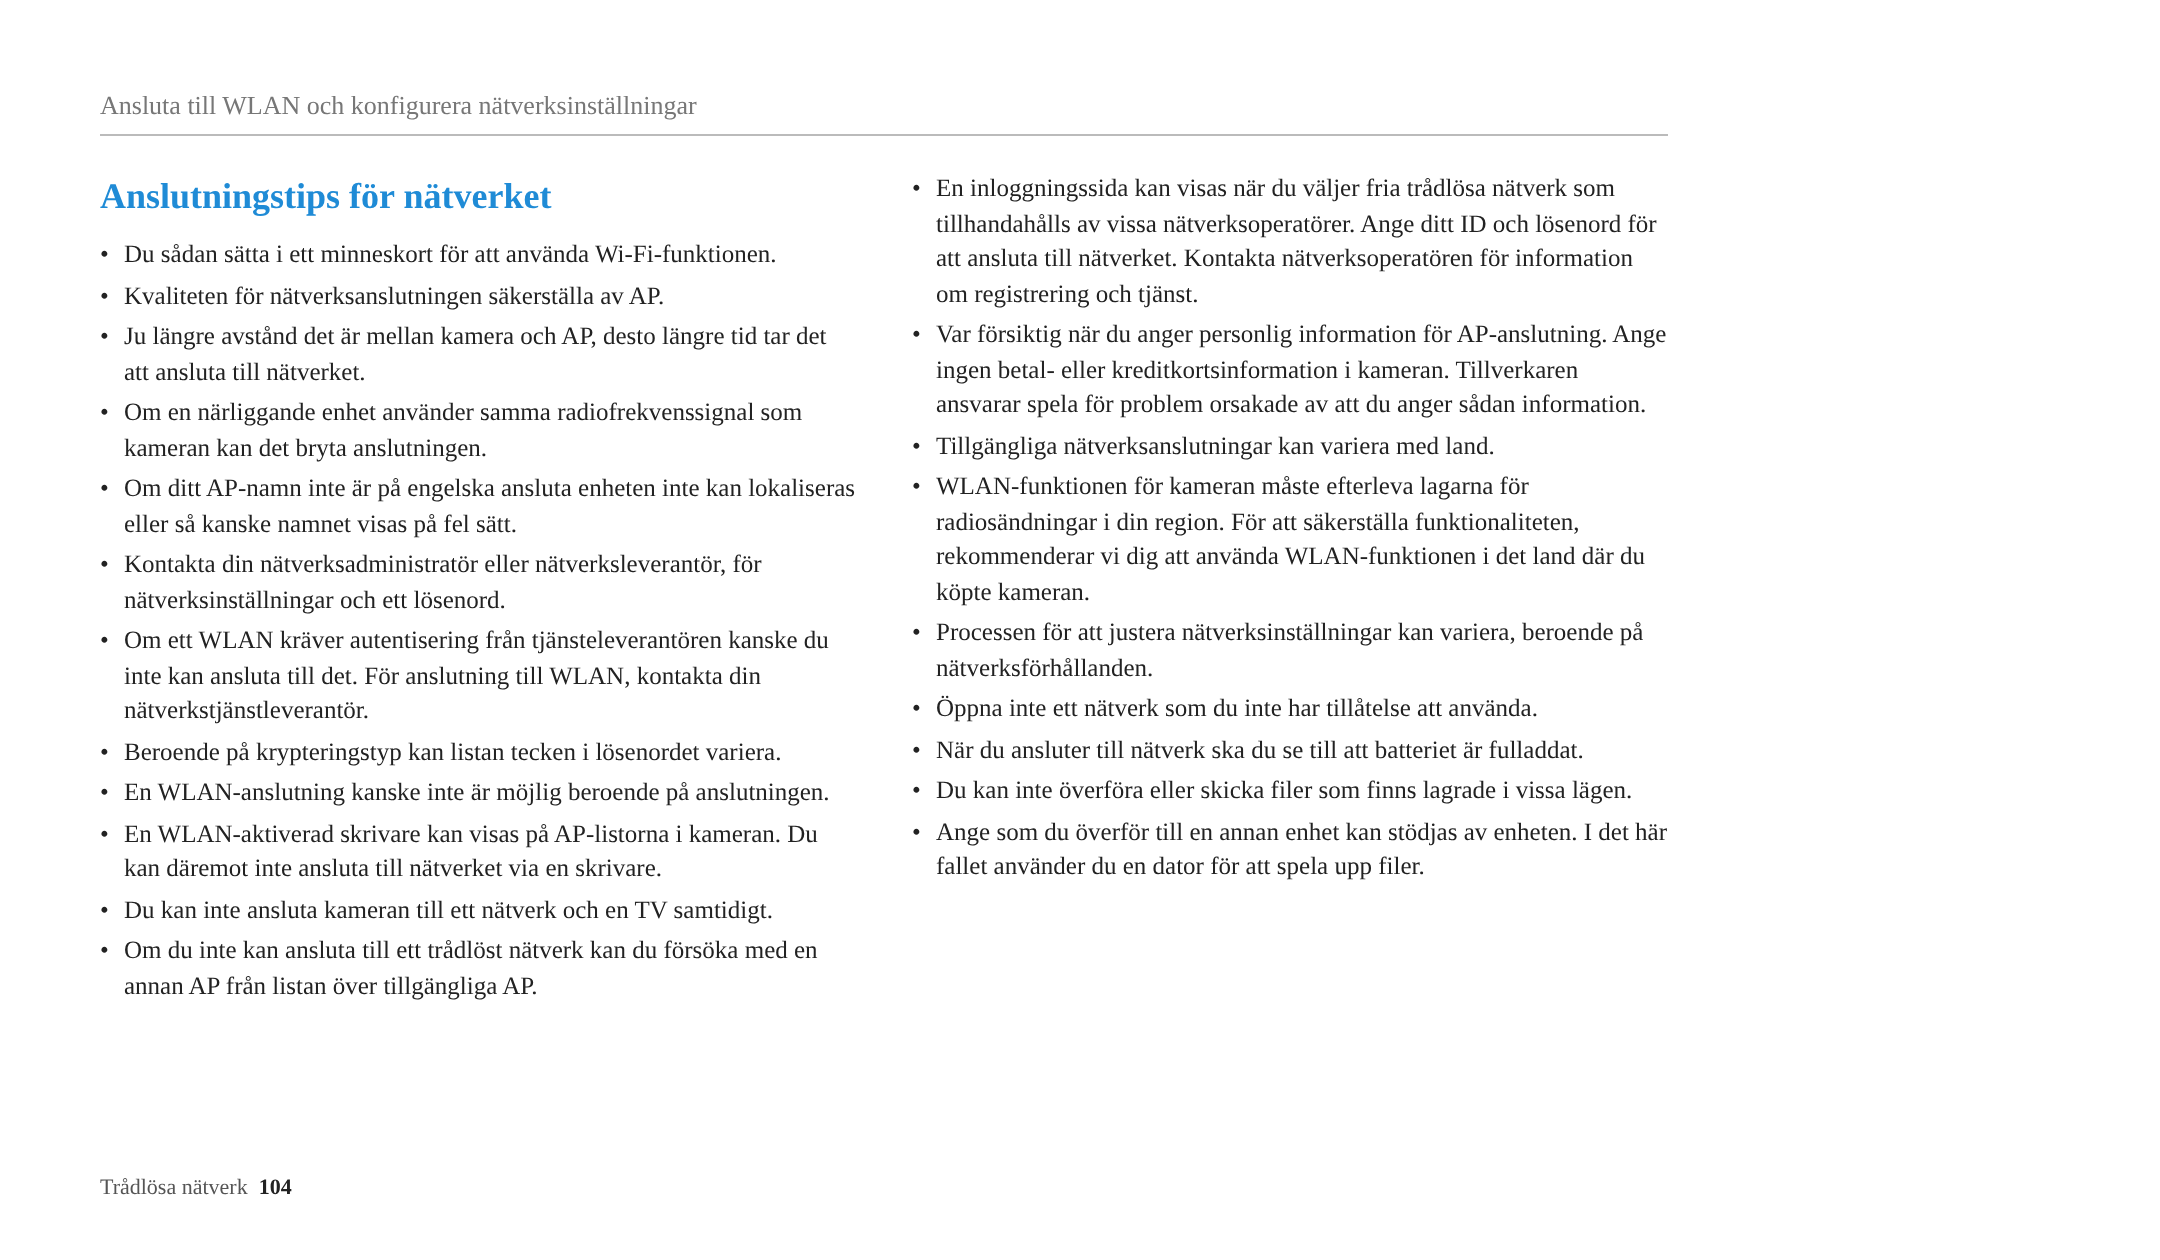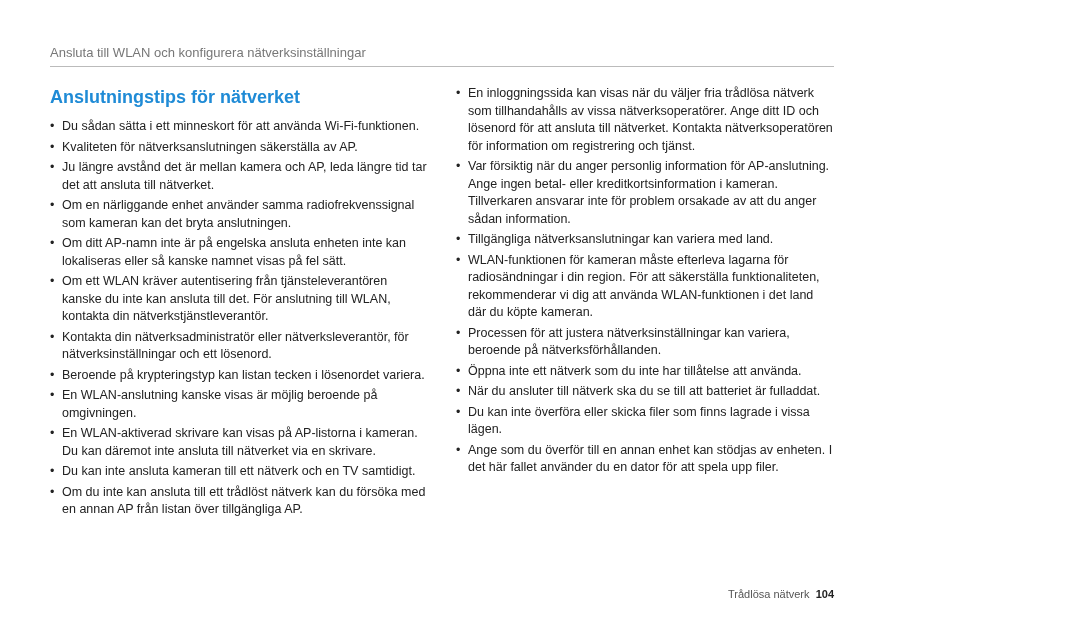--- a/index.html
+++ b/index.html
@@ -12,20 +12,21 @@
     color: #222;
     overflow: hidden;
   }
   .page {
     box-sizing: border-box;
     width: 910px;
     height: 630px;
     padding: 45px 76px 30px 50px;
     display: flex;
     flex-direction: column;
+    font-family: Liberation Serif, serif;
   }
   .header {
     color: #777;
     font-size: 13px;
     border-bottom: 1px solid #bbb;
     padding-bottom: 6px;
     margin-bottom: 18px;
   }
   .columns {
     display: flex;
@@ -54,21 +55,21 @@
     padding-left: 12px;
     margin-bottom: 3px;
   }
   ul.bullets > li::before {
     content: "•";
     position: absolute;
     left: 0;
     top: 0;
   }
   .footer {
-    text-align: right;
+    text-align: left;
     font-size: 11px;
     color: #555;
     padding-top: 10px;
   }
   .footer .num {
     font-weight: bold;
     color: #222;
   }
 </style>
 </head>
@@ -79,37 +80,37 @@
   <div class="header">
     <span>Ansluta till WLAN och konfigurera nätverksinställningar</span>
   </div>
 
   <div class="columns">
     <div class="col">
       <h2 class="section-title">Anslutningstips för nätverket</h2>
       <ul class="bullets">
         <li>Du sådan sätta i ett minneskort för att använda Wi-Fi-funktionen.</li>
         <li>Kvaliteten för nätverksanslutningen säkerställa av AP.</li>
-        <li>Ju längre avstånd det är mellan kamera och AP, leda längre tid tar det att ansluta till nätverket.</li>
+        <li>Ju längre avstånd det är mellan kamera och AP, desto längre tid tar det att ansluta till nätverket.</li>
         <li>Om en närliggande enhet använder samma radiofrekvenssignal som kameran kan det bryta anslutningen.</li>
         <li>Om ditt AP-namn inte är på engelska ansluta enheten inte kan lokaliseras eller så kanske namnet visas på fel sätt.</li>
+        <li>Kontakta din nätverksadministratör eller nätverksleverantör, för nätverksinställningar och ett lösenord.</li>
         <li>Om ett WLAN kräver autentisering från tjänsteleverantören kanske du inte kan ansluta till det. För anslutning till WLAN, kontakta din nätverkstjänstleverantör.</li>
-        <li>Kontakta din nätverksadministratör eller nätverksleverantör, för nätverksinställningar och ett lösenord.</li>
         <li>Beroende på krypteringstyp kan listan tecken i lösenordet variera.</li>
-        <li>En WLAN-anslutning kanske visas är möjlig beroende på omgivningen.</li>
+        <li>En WLAN-anslutning kanske inte är möjlig beroende på anslutningen.</li>
         <li>En WLAN-aktiverad skrivare kan visas på AP-listorna i kameran. Du kan däremot inte ansluta till nätverket via en skrivare.</li>
         <li>Du kan inte ansluta kameran till ett nätverk och en TV samtidigt.</li>
         <li>Om du inte kan ansluta till ett trådlöst nätverk kan du försöka med en annan AP från listan över tillgängliga AP.</li>
       </ul>
     </div>
 
     <div class="col">
       <ul class="bullets">
         <li>En inloggningssida kan visas när du väljer fria trådlösa nätverk som tillhandahålls av vissa nätverksoperatörer. Ange ditt ID och lösenord för att ansluta till nätverket. Kontakta nätverksoperatören för information om registrering och tjänst.</li>
-        <li>Var försiktig när du anger personlig information för AP-anslutning. Ange ingen betal- eller kreditkortsinformation i kameran. Tillverkaren ansvarar inte för problem orsakade av att du anger sådan information.</li>
+        <li>Var försiktig när du anger personlig information för AP-anslutning. Ange ingen betal- eller kreditkortsinformation i kameran. Tillverkaren ansvarar spela för problem orsakade av att du anger sådan information.</li>
         <li>Tillgängliga nätverksanslutningar kan variera med land.</li>
         <li>WLAN-funktionen för kameran måste efterleva lagarna för radiosändningar i din region. För att säkerställa funktionaliteten, rekommenderar vi dig att använda WLAN-funktionen i det land där du köpte kameran.</li>
         <li>Processen för att justera nätverksinställningar kan variera, beroende på nätverksförhållanden.</li>
         <li>Öppna inte ett nätverk som du inte har tillåtelse att använda.</li>
         <li>När du ansluter till nätverk ska du se till att batteriet är fulladdat.</li>
         <li>Du kan inte överföra eller skicka filer som finns lagrade i vissa lägen.</li>
         <li>Ange som du överför till en annan enhet kan stödjas av enheten. I det här fallet använder du en dator för att spela upp filer.</li>
       </ul>
     </div>
   </div>

